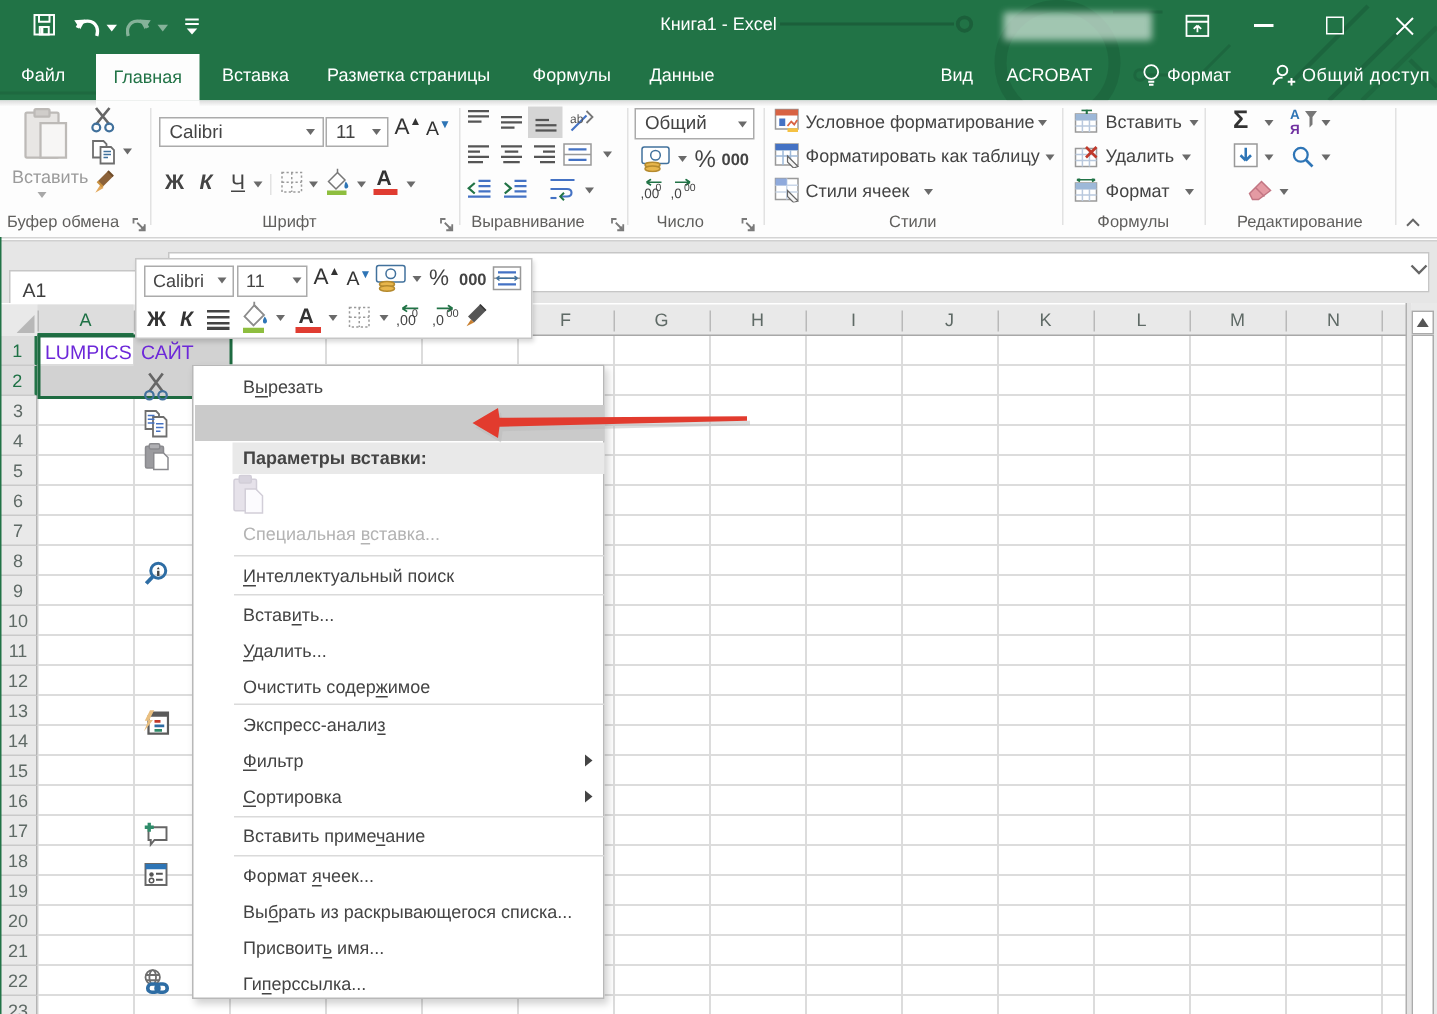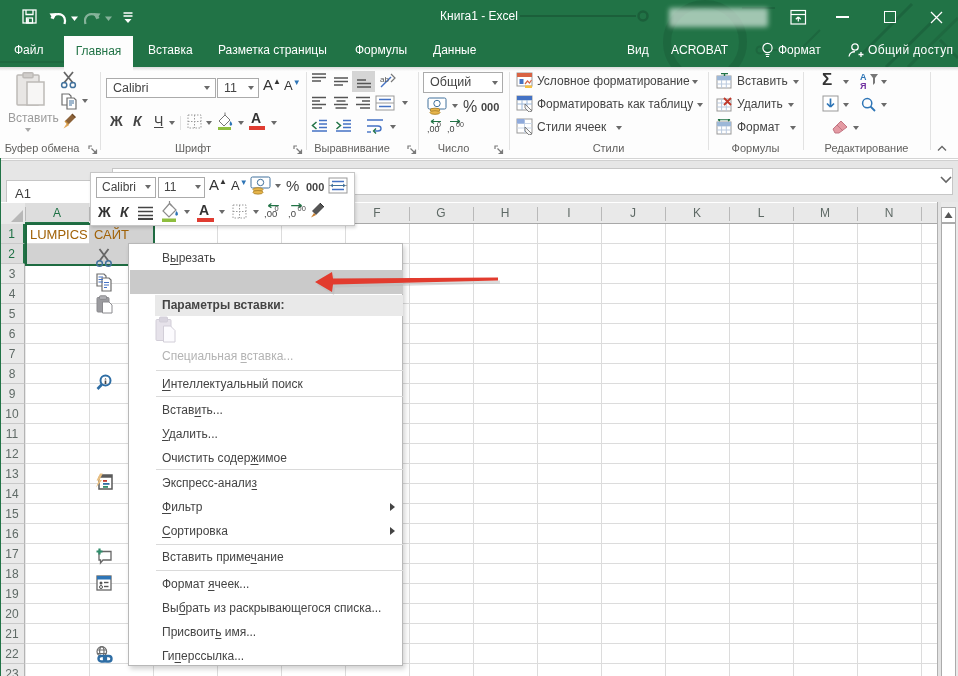--- a/index.html
+++ b/index.html
@@ -30,21 +30,21 @@
 .colh { position:absolute; top:1px; height:20px; line-height:20px; text-align:center; font-size:12px; color:#5f6a66; }
 #cornerbox { position:absolute; left:0; top:1px; width:25px; height:21px; background:#e9e9e9; }
 #rowheads { position:absolute; left:0; top:22px; width:26px; height:452px; background:#e9e9e9; }
 .rowh { position:absolute; left:0; width:25px; height:20px; line-height:20px; text-align:center; font-size:12px; color:#5f6a66; border-bottom:1px solid #c9c9c9; border-right:1px solid #b4b4b4; }
 #grid { position:absolute; left:25px; top:22px; width:912px; height:452px; background-position:1px 0;
   background-image:
    repeating-linear-gradient(to right, transparent 0px, transparent 63px, #dcdcdc 63px, #dcdcdc 64px),
    repeating-linear-gradient(to bottom, transparent 0px, transparent 19px, #dcdcdc 19px, #dcdcdc 20px);
 }
 .selgrey { position:absolute; background:#d2d2d2; }
-.celltext { position:absolute; font-size:13px; color:#a16207; }
+.celltext { position:absolute; font-size:13px; color:#6d28d9; }
 #vscroll { left:941px; top:202px; width:17px; height:474px; background:#e9e9e9; }
 #minibar { left:90px; top:172px; width:265px; height:54px; background:#fff; border:1px solid #c6c6c6; box-shadow:1px 2px 3px rgba(0,0,0,0.15); }
 #ctxmenu { left:90px; top:243px; width:275px; height:423px; background:#fff; border:1px solid #b8b8b8; box-shadow:2px 3px 5px rgba(0,0,0,0.18);margin-left:38px; }
 .mi { position:absolute; left:1px; width:273px; height:24px; font-size:12px; color:#444; }
 .mi .txt { position:absolute; left:32px; top:50%; transform:translateY(-50%); white-space:nowrap; }
 .gtxt { color:#b3b3b3; }
 .msep { position:absolute; left:27px; width:247px; height:1px; background:#dadada; }
 .subarr { position:absolute; left:260px; width:0; height:0; border-top:4px solid transparent; border-bottom:4px solid transparent; border-left:5px solid #444; }
 u { text-decoration:underline; text-underline-offset:1.5px; }
 </style>

